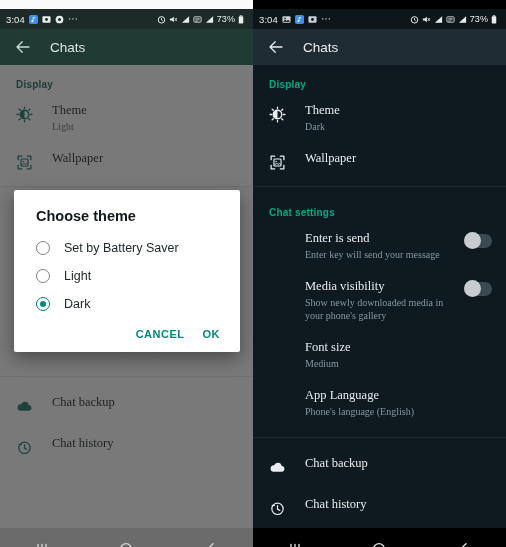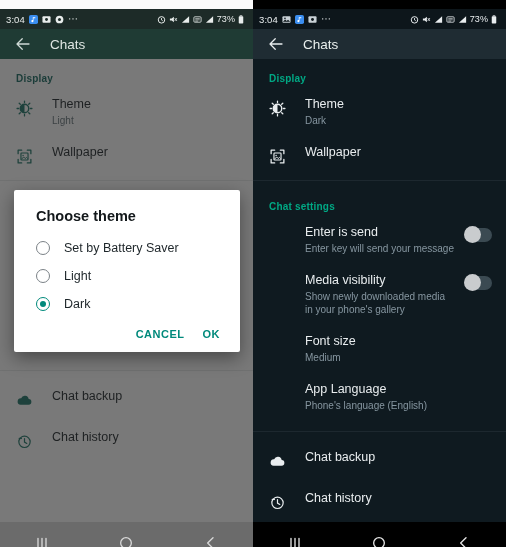--- a/index.html
+++ b/index.html
@@ -21,21 +21,21 @@
   .phone.light .statusbar { background: #1d2b28; color: #e8eceb; }
   .sb-left { display: flex; align-items: center; gap: 4px; flex: 1; }
   .sb-right { display: flex; align-items: center; gap: 3px; }
   .sb-time { font-size: 9.5px; }
   .sb-ico { width: 9px; height: 9px; display: inline-block; position: relative; }
   .sb-ico svg { display: block; }
   .sb-batt { font-size: 9px; }
   .dots { font-size: 10px; line-height: 6px; letter-spacing: 1px; opacity: .85; }
 
   .appbar {
-    height: 30px; display: flex; align-items: center; gap: 18px;
+    height: 36px; display: flex; align-items: center; gap: 18px;
     padding: 0 14px;
   }
   .phone.light .appbar { background: #1f3b34; }
   .phone.dark .appbar { background: #1f2c33; }
   .appbar .back { width: 18px; height: 18px; }
   .appbar .title { font-size: 13.5px; color: #e9efed; font-weight: 400; }
   .phone.light .appbar .title { color: #dfe6e3; }
 
   .content { position: relative; height: 463px; overflow: hidden; }
   .phone.light .content { background: #fbfbfb; }
@@ -47,21 +47,21 @@
   }
   .phone.light .section-head { color: #075e54; }
   .phone.dark .section-head { color: #00a884; }
 
   .row {
     display: flex; align-items: flex-start; gap: 0;
     padding: 9px 12px 9px 16px; position: relative; min-height: 38px;
   }
   .row .ic { width: 26px; flex: 0 0 26px; padding-top: 3px; }
   .row .ic svg { display: block; }
-  .row .txt { flex: 1; padding-left: 10px; }
+  .row .txt { flex: 1; padding-left: 10px; font-family: Liberation Serif, serif; }
   .row .t1 { font-size: 12.5px; line-height: 15px; }
   .row .t2 { font-size: 10px; line-height: 13px; margin-top: 2px; }
   .phone.light .row .t1 { color: #0d1418; }
   .phone.light .row .t2 { color: #5b6a70; }
   .phone.dark .row .t1 { color: #e9edef; }
   .phone.dark .row .t2 { color: #8696a0; }
   .row.noicon .txt { padding-left: 36px; }
 
   .divider { height: 1px; margin: 6px 0; }
   .phone.light .divider { background: #e4e7e8; }

